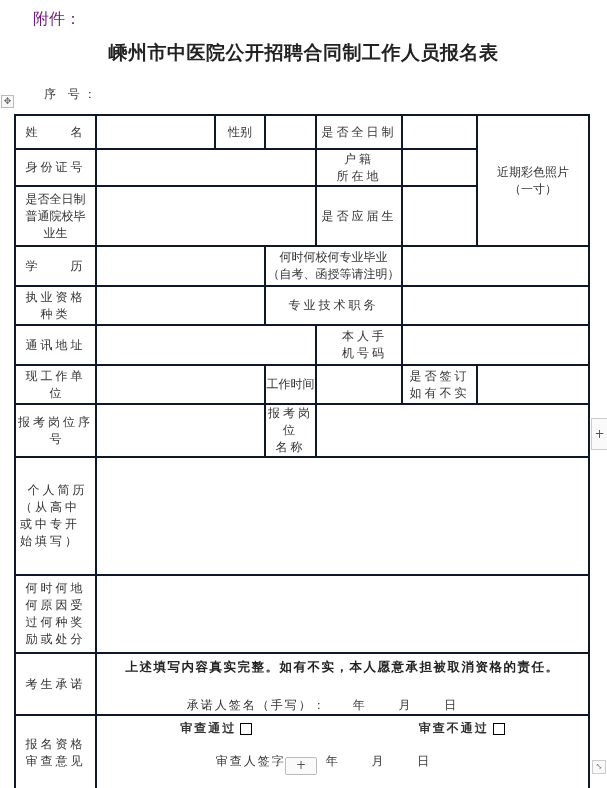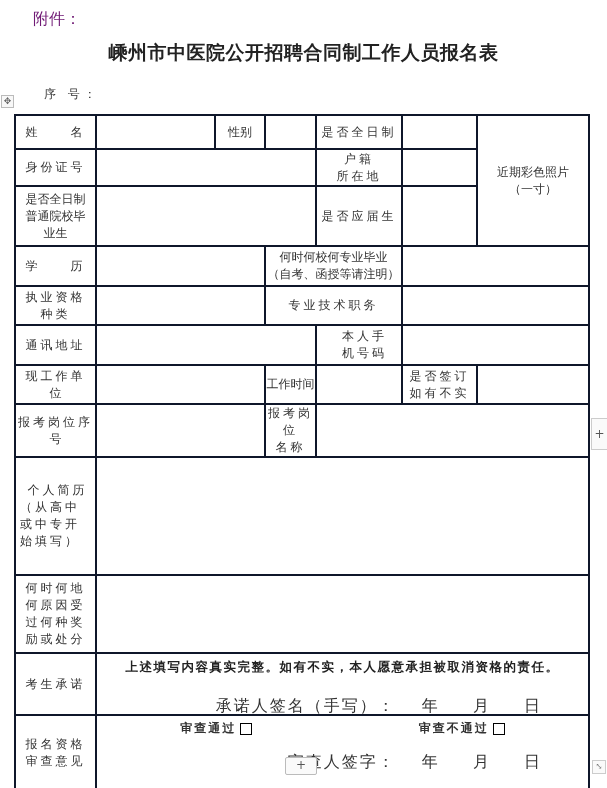--- a/index.html
+++ b/index.html
@@ -12,21 +12,21 @@
   .serial { position:absolute; left:44px; top:86px; font-size:12px; color:#333; letter-spacing:4px; }
   .move-handle { position:absolute; left:1px; top:95px; width:11px; height:11px;
                  border:1px solid #bbb; background:#f8f8f8; font-size:9px; line-height:11px;
                  text-align:center; color:#666; }
   table.form { position:absolute; left:14px; top:114px; width:574px; border-collapse:collapse;
                table-layout:fixed; border:2px solid #000; }
   table.form td { border:2px solid #0f172a; font-size:12px; color:#333; text-align:center;
                   vertical-align:middle; padding:0; line-height:17px; }
   .ls { letter-spacing:3px; }
   .pledge-main { font-size:12.5px; letter-spacing:1.5px; color:#222; font-weight:bold; padding-top:4px; }
-  .sig-row { display:flex; justify-content:flex-end; padding:0 6px; font-size:16px; margin-top:22px; letter-spacing:2px;}
+  .sig-row { display:flex; justify-content:center; padding:0 6px; font-size:12px; margin-top:22px; letter-spacing:2px;}
   .date-parts span { margin-left:26px; }
   .checkbox { display:inline-block; width:10px; height:10px; border:1px solid #000; vertical-align:middle; margin-left:4px; }
   .review-top { display:flex; justify-content:space-around; padding-top:4px; font-weight:bold; letter-spacing:2px;align-items:center; }
   .footnote { position:absolute; left:44px; top:759px; font-size:11.5px; color:#222; letter-spacing:1px;margin-top:44px; }
   .add-row-btn { position:absolute; left:285px; top:757px; width:30px; height:16px; border:1px solid #bbb;
                  border-radius:2px; background:#fafafa; font-size:12px; line-height:15px; text-align:center; color:#555; }
   .add-col-btn { position:absolute; left:591px; top:418px; width:15px; height:30px; border:1px solid #ccc;
                  background:#fafafa; font-size:12px; line-height:30px; text-align:center; color:#555; }
   .resize-handle { position:absolute; left:592px; top:760px; width:12px; height:12px; border:1px solid #ccc;
                    background:#fafafa; font-size:8px; line-height:12px; text-align:center; color:#777; }

